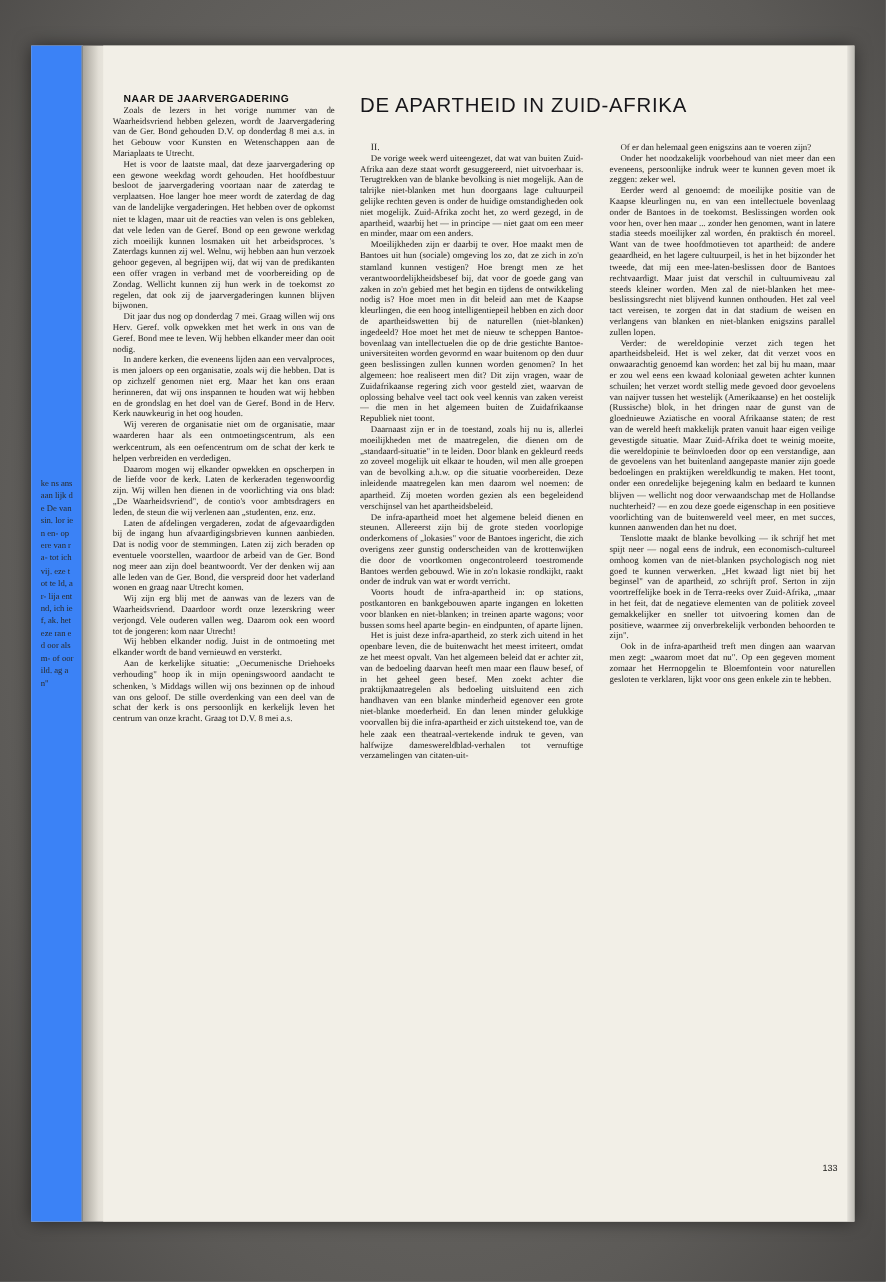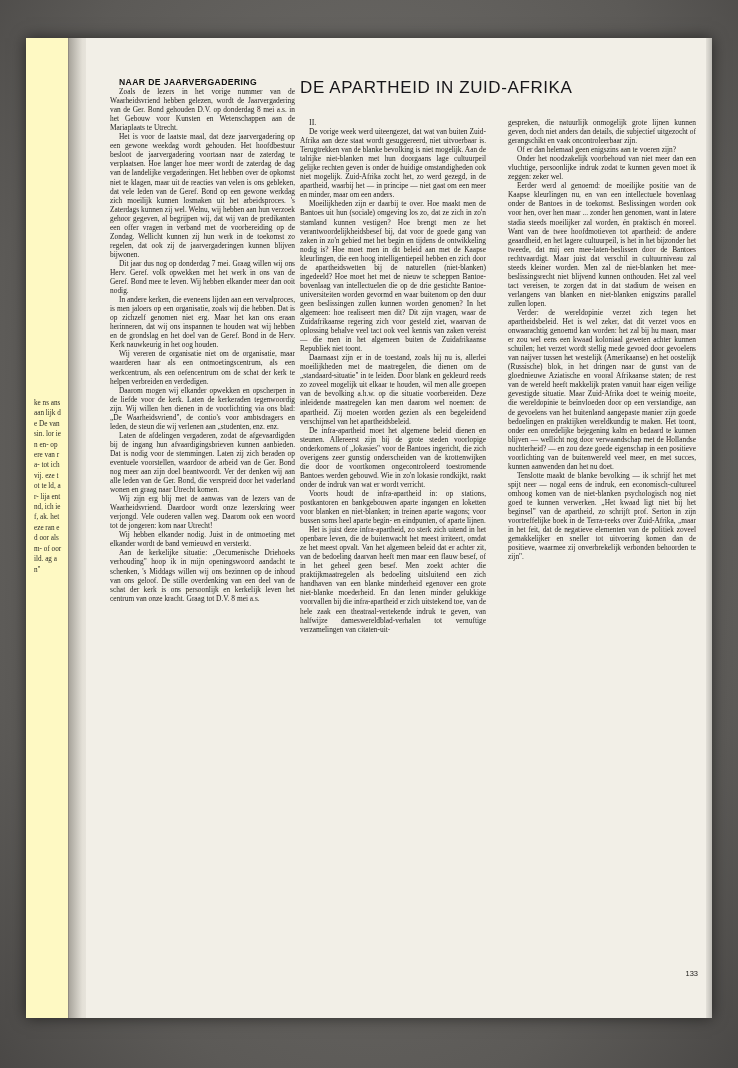--- a/index.html
+++ b/index.html
@@ -35,21 +35,21 @@
     background: #efece4;
     box-shadow: 0 0 14px rgba(0,0,0,0.55);
   }
   
   .left-bleed {
     position: absolute;
     left: 0;
     top: 0;
     width: 42px;
     height: 980px;
-    background: #fef9c3;
+    background: #3b82f6;
     overflow: hidden;
     border-right: 1px solid #cbc6ba;
   }
   .left-bleed .bleed-col {
     position: absolute;
     left: 8px;
     top: 360px;
     width: 28px;
     font-size: 7.2px;
     line-height: 10.4px;
@@ -98,21 +98,21 @@
   .col {
     position: absolute;
     top: 0;
     width: 185px;
     font-size: 7.4px;
     line-height: 9.05px;
     text-align: justify;
     color: #1b1a18;
     hyphens: auto;
   }
-  .col.c1 { left: 0px; margin-left: 16px; }
+  .col.c1 { left: 0px; }
   .col.c2 { left: 206px; top: 40px; width: 186px; }
   .col.c3 { left: 414px; top: 40px; width: 188px; }
   .col p {
     margin: 0;
     text-indent: 9px;
   }
   .col p.noindent { text-indent: 0; }
   .sub-title {
     font-family: "Liberation Sans", sans-serif;
     font-weight: bold;
@@ -184,26 +184,26 @@
           <p class="section-num">II.</p>
           <p>De vorige week werd uiteengezet, dat wat van buiten Zuid-Afrika aan deze staat wordt gesuggereerd, niet uitvoerbaar is. Terugtrekken van de blanke bevolking is niet mogelijk. Aan de talrijke niet-blanken met hun doorgaans lage cultuurpeil gelijke rechten geven is onder de huidige omstandigheden ook niet mogelijk. Zuid-Afrika zocht het, zo werd gezegd, in de apartheid, waarbij het — in principe — niet gaat om een meer en minder, maar om een anders.</p>
           <p>Moeilijkheden zijn er daarbij te over. Hoe maakt men de Bantoes uit hun (sociale) omgeving los zo, dat ze zich in zo'n stamland kunnen vestigen? Hoe brengt men ze het verantwoordelijkheidsbesef bij, dat voor de goede gang van zaken in zo'n gebied met het begin en tijdens de ontwikkeling nodig is? Hoe moet men in dit beleid aan met de Kaapse kleurlingen, die een hoog intelligentiepeil hebben en zich door de apartheidswetten bij de naturellen (niet-blanken) ingedeeld? Hoe moet het met de nieuw te scheppen Bantoe-bovenlaag van intellectuelen die op de drie gestichte Bantoe-universiteiten worden gevormd en waar buitenom op den duur geen beslissingen zullen kunnen worden genomen? In het algemeen: hoe realiseert men dit? Dit zijn vragen, waar de Zuidafrikaanse regering zich voor gesteld ziet, waarvan de oplossing behalve veel tact ook veel kennis van zaken vereist — die men in het algemeen buiten de Zuidafrikaanse Republiek niet toont.</p>
           <p>Daarnaast zijn er in de toestand, zoals hij nu is, allerlei moeilijkheden met de maatregelen, die dienen om de „standaard-situatie" in te leiden. Door blank en gekleurd reeds zo zoveel mogelijk uit elkaar te houden, wil men alle groepen van de bevolking a.h.w. op die situatie voorbereiden. Deze inleidende maatregelen kan men daarom wel noemen: de apartheid. Zij moeten worden gezien als een begeleidend verschijnsel van het apartheidsbeleid.</p>
           <p>De infra-apartheid moet het algemene beleid dienen en steunen. Allereerst zijn bij de grote steden voorlopige onderkomens of „lokasies" voor de Bantoes ingericht, die zich overigens zeer gunstig onderscheiden van de krottenwijken die door de voortkomen ongecontroleerd toestromende Bantoes werden gebouwd. Wie in zo'n lokasie rondkijkt, raakt onder de indruk van wat er wordt verricht.</p>
           <p>Voorts houdt de infra-apartheid in: op stations, postkantoren en bankgebouwen aparte ingangen en loketten voor blanken en niet-blanken; in treinen aparte wagons; voor bussen soms heel aparte begin- en eindpunten, of aparte lijnen.</p>
           <p>Het is juist deze infra-apartheid, zo sterk zich uitend in het openbare leven, die de buitenwacht het meest irriteert, omdat ze het meest opvalt. Van het algemeen beleid dat er achter zit, van de bedoeling daarvan heeft men maar een flauw besef, of in het geheel geen besef. Men zoekt achter die praktijkmaatregelen als bedoeling uitsluitend een zich handhaven van een blanke minderheid egenover een grote niet-blanke moederheid. En dan lenen minder gelukkige voorvallen bij die infra-apartheid er zich uitstekend toe, van de hele zaak een theatraal-vertekende indruk te geven, van halfwijze dameswereldblad-verhalen tot vernuftige verzamelingen van citaten-uit-</p>
         </div>
 
         <div class="col c3">
-          <p class="noindent">gespreken, die natuurlijk onmogelijk grote lijnen kunnen geven, doch niet anders dan details, die subjectief uitgezocht of gerangschikt en vaak oncontroleerbaar zijn.</p>
           <p>Of er dan helemaal geen enigszins aan te voeren zijn?</p>
-          <p>Onder het noodzakelijk voorbehoud van niet meer dan een vluchtige, persoonlijke indruk zodat te kunnen geven moet ik zeggen: zeker wel.</p>
+          <p>Onder het noodzakelijk voorbehoud van niet meer dan een eveneens, persoonlijke indruk weer te kunnen geven moet ik zeggen: zeker wel.</p>
           <p>Eerder werd al genoemd: de moeilijke positie van de Kaapse kleurlingen nu, en van een intellectuele bovenlaag onder de Bantoes in de toekomst. Beslissingen worden ook voor hen, over hen maar ... zonder hen genomen, want in latere stadia steeds moeilijker zal worden, én praktisch én moreel. Want van de twee hoofdmotieven tot apartheid: de andere geaardheid, en het lagere cultuurpeil, is het in het bijzonder het tweede, dat mij een mee-laten-beslissen door de Bantoes rechtvaardigt. Maar juist dat verschil in cultuurniveau zal steeds kleiner worden. Men zal de niet-blanken het mee-beslissingsrecht niet blijvend kunnen onthouden. Het zal veel tact vereisen, te zorgen dat in dat stadium de weisen en verlangens van blanken en niet-blanken enigszins parallel zullen lopen.</p>
           <p>Verder: de wereldopinie verzet zich tegen het apartheidsbeleid. Het is wel zeker, dat dit verzet voos en onwaarachtig genoemd kan worden: het zal bij hu maan, maar er zou wel eens een kwaad koloniaal geweten achter kunnen schuilen; het verzet wordt stellig mede gevoed door gevoelens van naijver tussen het westelijk (Amerikaanse) en het oostelijk (Russische) blok, in het dringen naar de gunst van de gloednieuwe Aziatische en vooral Afrikaanse staten; de rest van de wereld heeft makkelijk praten vanuit haar eigen veilige gevestigde situatie. Maar Zuid-Afrika doet te weinig moeite, die wereldopinie te beïnvloeden door op een verstandige, aan de gevoelens van het buitenland aangepaste manier zijn goede bedoelingen en praktijken wereldkundig te maken. Het toont, onder een onredelijke bejegening kalm en bedaard te kunnen blijven — wellicht nog door verwaandschap met de Hollandse nuchterheid? — en zou deze goede eigenschap in een positieve voorlichting van de buitenwereld veel meer, en met succes, kunnen aanwenden dan het nu doet.</p>
           <p>Tenslotte maakt de blanke bevolking — ik schrijf het met spijt neer — nogal eens de indruk, een economisch-cultureel omhoog komen van de niet-blanken psychologisch nog niet goed te kunnen verwerken. „Het kwaad ligt niet bij het beginsel" van de apartheid, zo schrijft prof. Serton in zijn voortreffelijke boek in de Terra-reeks over Zuid-Afrika, „maar in het feit, dat de negatieve elementen van de politiek zoveel gemakkelijker en sneller tot uitvoering komen dan de positieve, waarmee zij onverbrekelijk verbonden behoorden te zijn".</p>
+          <p>Ook in de infra-apartheid treft men dingen aan waarvan men zegt: „waarom moet dat nu". Op een gegeven moment zomaar het Herrnopgelin te Bloemfontein voor naturellen gesloten te verklaren, lijkt voor ons geen enkele zin te hebben.</p>
         </div>
 
         <div class="page-number">133</div>
       </div>
       <div class="right-edge"></div>
     </div>
   </div>
 </div>
 
 </body></html>

